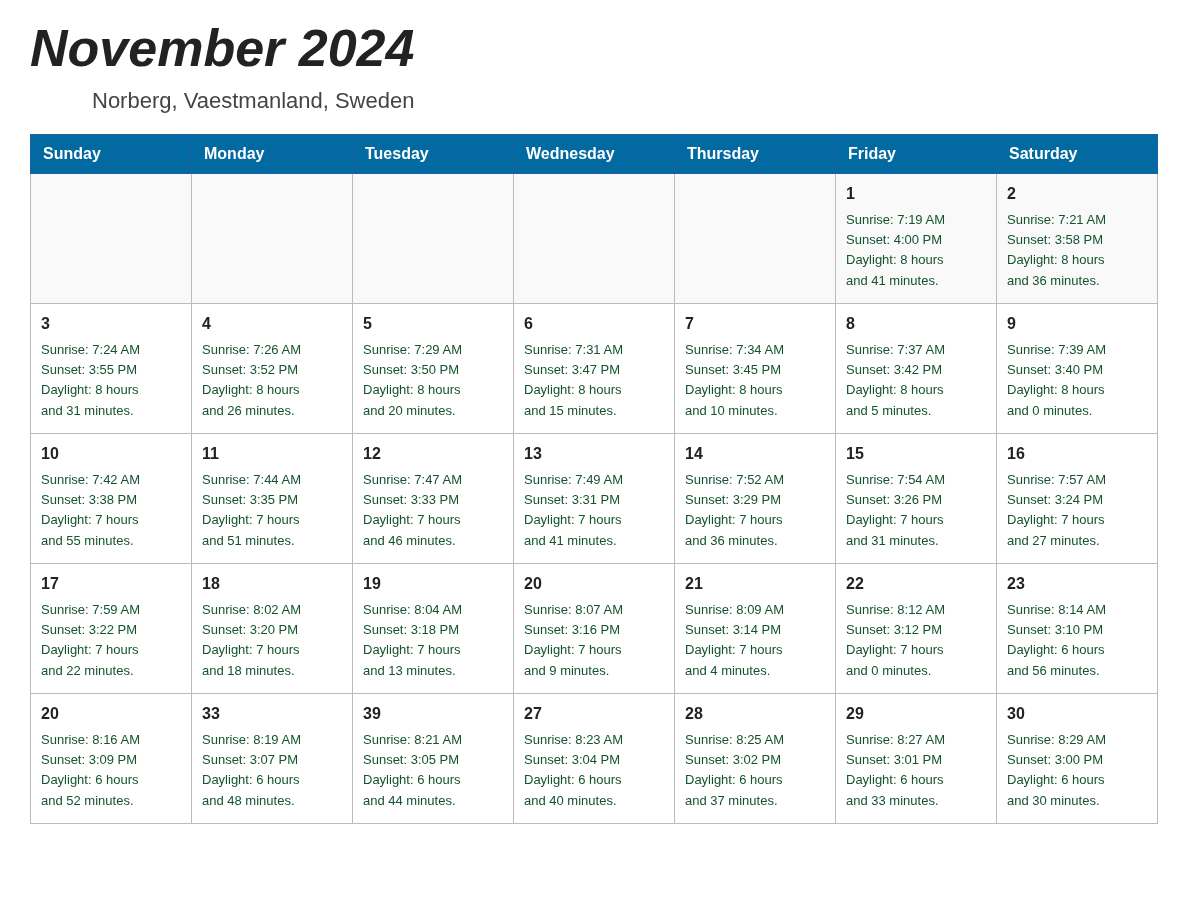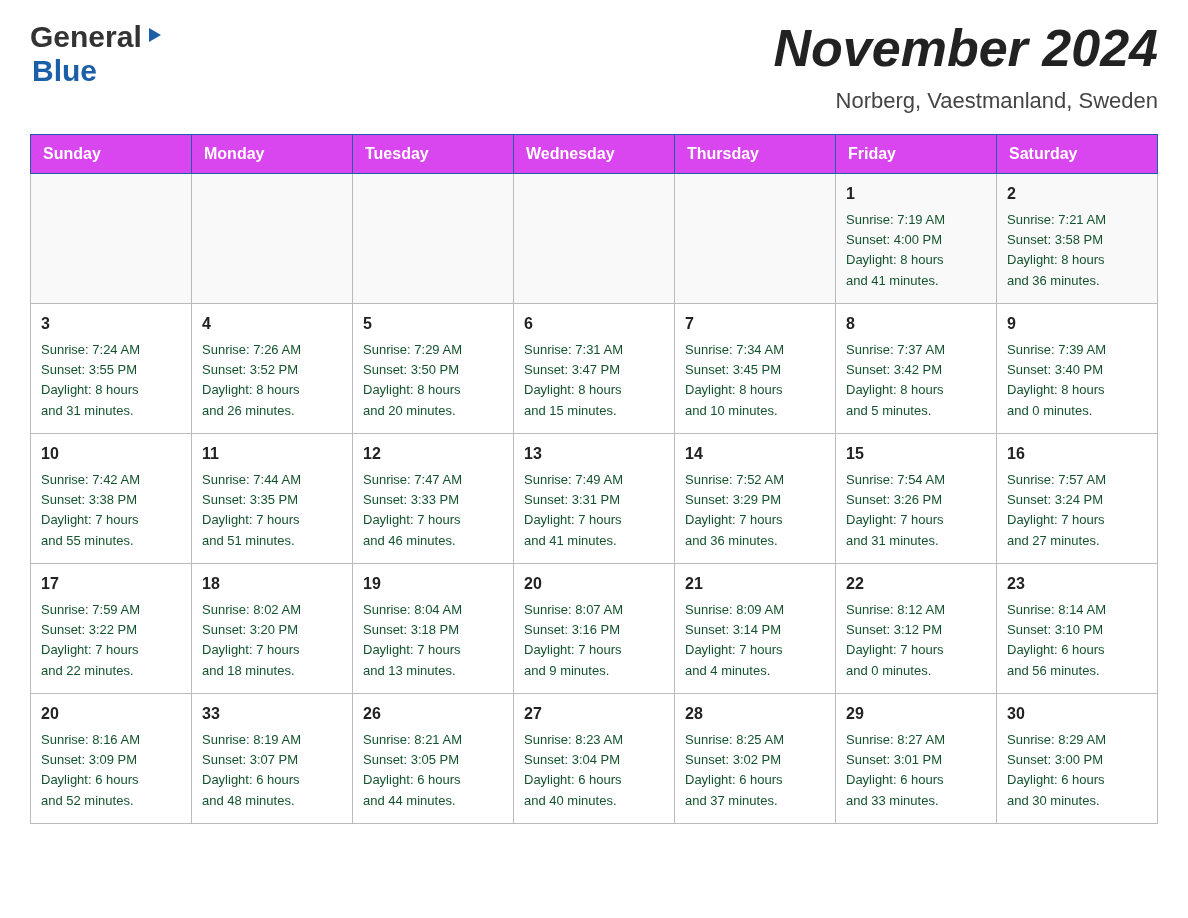--- a/index.html
+++ b/index.html
@@ -36,21 +36,21 @@
       font-size: 22px;
       color: #444;
       margin-top: 11px;
     }
     .calendar {
       width: 100%;
       border-collapse: collapse;
       border: 1px solid #bbb;
     }
     .calendar th {
-      background-color: #d946ef;
+      background-color: #0369a1;
       color: #fff;
       font-size: 16px;
       font-weight: bold;
       padding: 10px 12px;
       text-align: left;
       border: 1px solid #1a5fa8;
     }
     .calendar td {
       vertical-align: top;
       border: 1px solid #bbb;
@@ -98,31 +98,20 @@
       font-size: 30px;
       font-weight: bold;
       color: #1a5fa8;
       margin-left: 2px;
     }
   </style>
 </head>
 <body>
 
 <div class="header">
-  <div class="logo">
-    <div class="logo-row">
-      <span class="logo-text-general">General</span>
-      <span class="logo-arrow">
-        <svg width="18" height="18" viewBox="0 0 18 18">
-          <polygon points="4,2 16,9 4,16" fill="#1a5fa8"></polygon>
-        </svg>
-      </span>
-    </div>
-    <span class="logo-text-blue">Blue</span>
-  </div>
   <div class="title-section">
     <div class="month-title">November 2024</div>
     <div class="location">Norberg, Vaestmanland, Sweden</div>
   </div>
 </div>
 
 <table class="calendar">
   <thead>
     <tr>
       <th>Sunday</th>
@@ -243,21 +232,21 @@
       <tr>
         <td>
           <span class="day-num">20</span>
           <div class="day-info">Sunrise: 8:16 AM<br>Sunset: 3:09 PM<br>Daylight: 6 hours<br>and 52 minutes.</div>
         </td>
         <td>
           <span class="day-num">33</span>
           <div class="day-info">Sunrise: 8:19 AM<br>Sunset: 3:07 PM<br>Daylight: 6 hours<br>and 48 minutes.</div>
         </td>
         <td>
-          <span class="day-num">26</span>
+          <span class="day-num">39</span>
           <div class="day-info">Sunrise: 8:21 AM<br>Sunset: 3:05 PM<br>Daylight: 6 hours<br>and 44 minutes.</div>
         </td>
         <td>
           <span class="day-num">27</span>
           <div class="day-info">Sunrise: 8:23 AM<br>Sunset: 3:04 PM<br>Daylight: 6 hours<br>and 40 minutes.</div>
         </td>
         <td>
           <span class="day-num">28</span>
           <div class="day-info">Sunrise: 8:25 AM<br>Sunset: 3:02 PM<br>Daylight: 6 hours<br>and 37 minutes.</div>
         </td>

